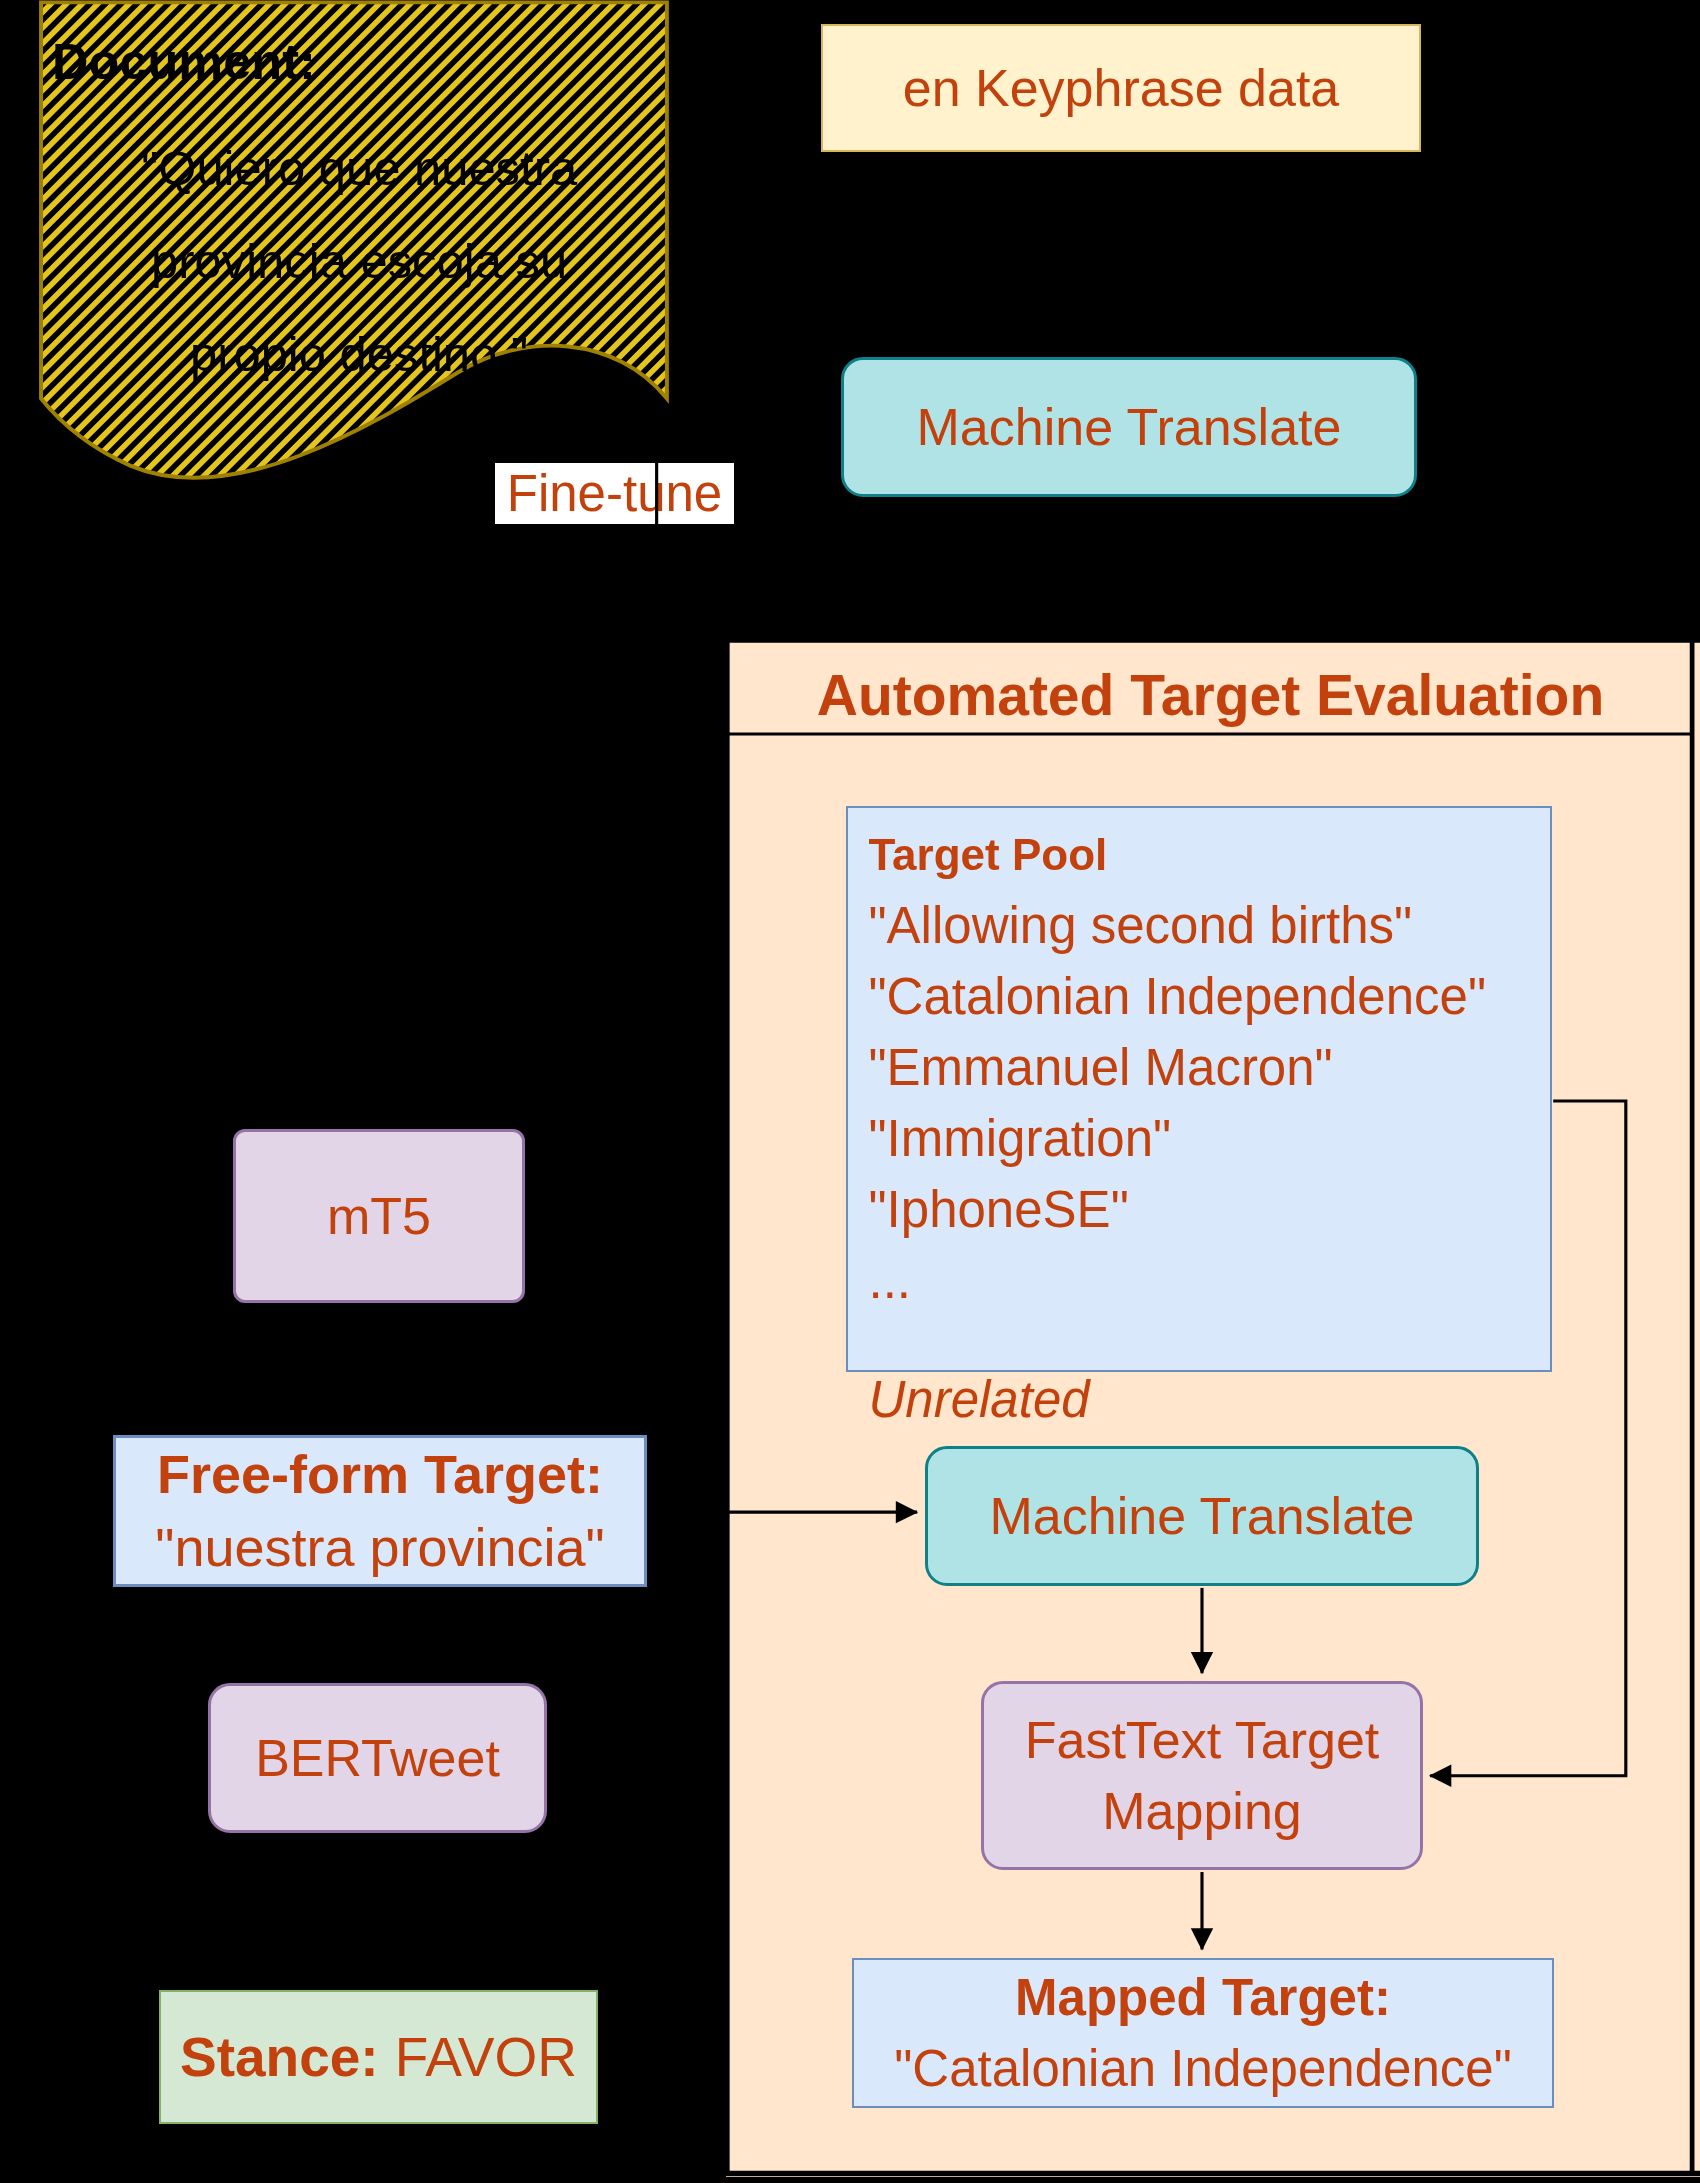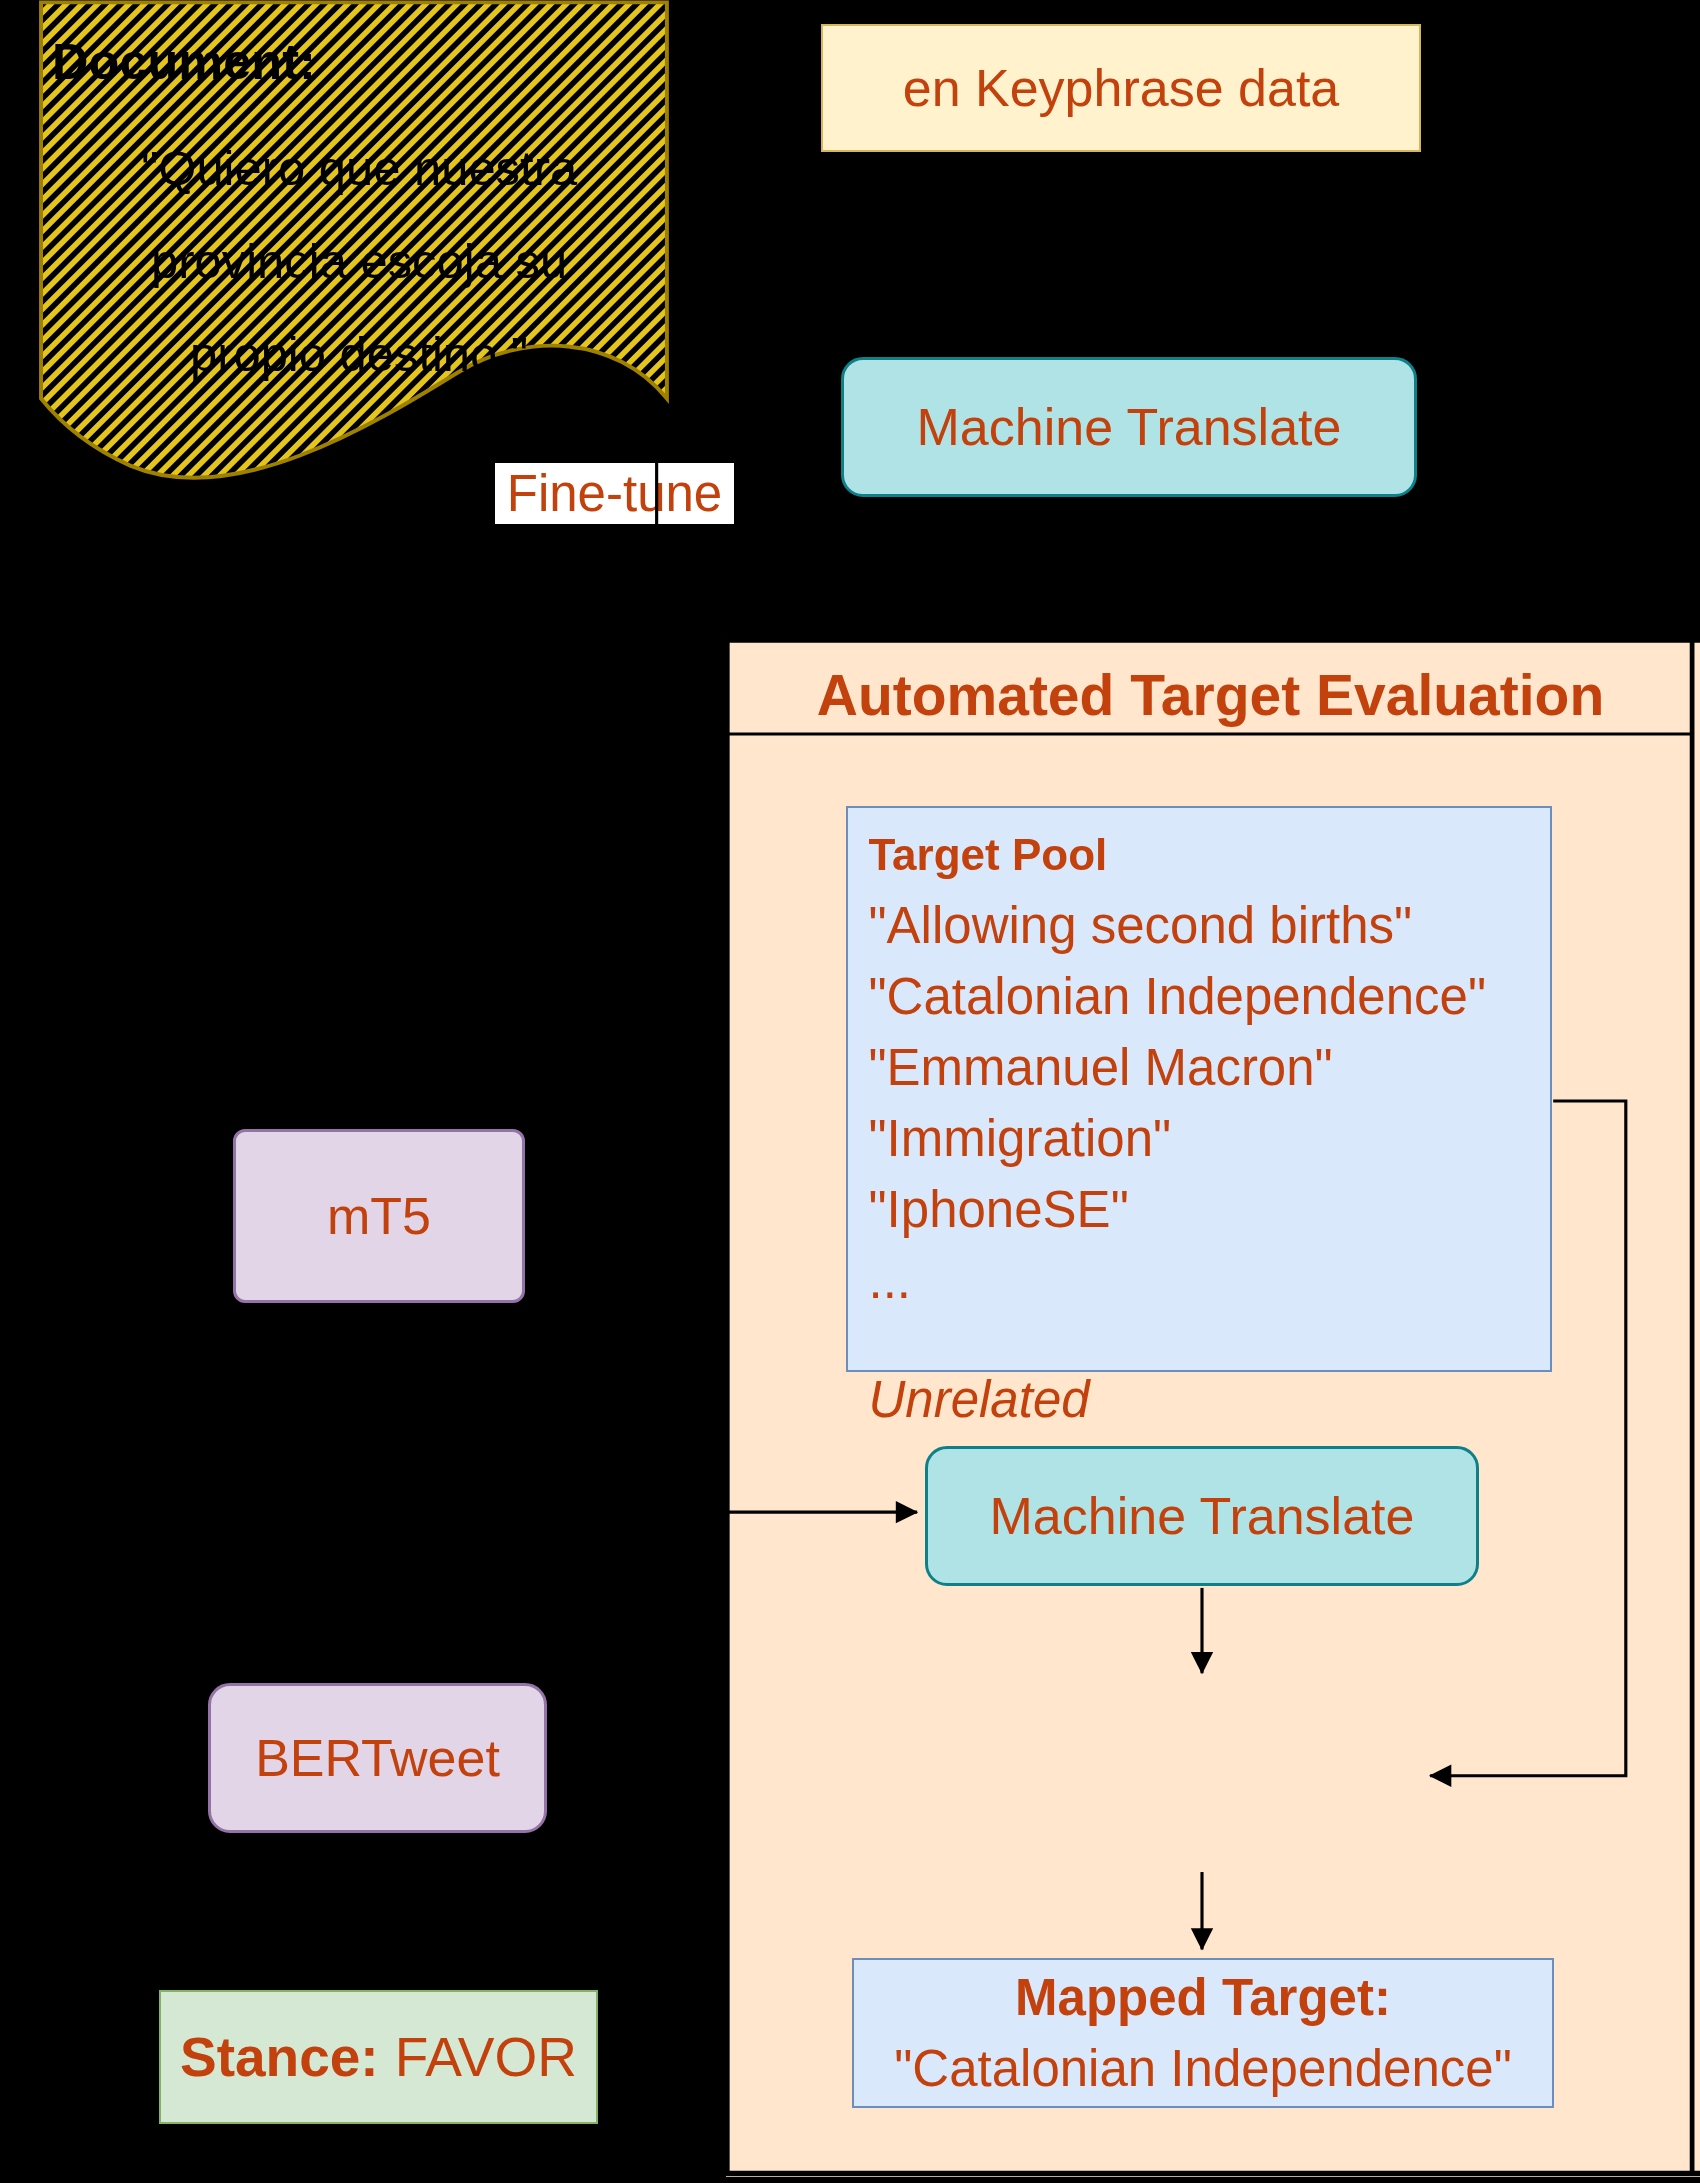--- a/index.html
+++ b/index.html
@@ -76,27 +76,32 @@
     <div class="row">"Allowing second births"</div>
     <div class="row">"Catalonian Independence"</div>
     <div class="row">"Emmanuel Macron"</div>
     <div class="row">"Immigration"</div>
     <div class="row">"IphoneSE"</div>
     <div class="row">...</div>
     <div class="row">Unrelated</div>
   </div>
 
   <div class="box purple mt5">mT5</div>
+  <div class="box freeform">
+    <span class="bold">Free-form Target:</span>
+    <span>"nuestra provincia"</span>
+  </div>
   <div class="box stance">
     <span class="bold">Stance:</span>
     <span>FAVOR</span>
   </div>
   <div class="box purple bertweet">BERTweet</div>
 
   <div class="box mt-inner">Machine Translate</div>
+  <div class="box purple fasttext">FastText Target Mapping</div>
   <div class="box mapped">
     <span class="bold">Mapped Target:</span>
     <span>"Catalonian Independence"</span>
   </div>
 
   <svg class="layer" viewBox="0 0 2154 2766">
     <defs>
       <marker id="ah" viewBox="0 0 12 12" refX="10.5" refY="6" markerWidth="34" markerHeight="34" markerUnits="userSpaceOnUse" orient="auto">
         <path d="M1,1 L11,6 L1,11 Z" fill="#000"></path>
       </marker>

